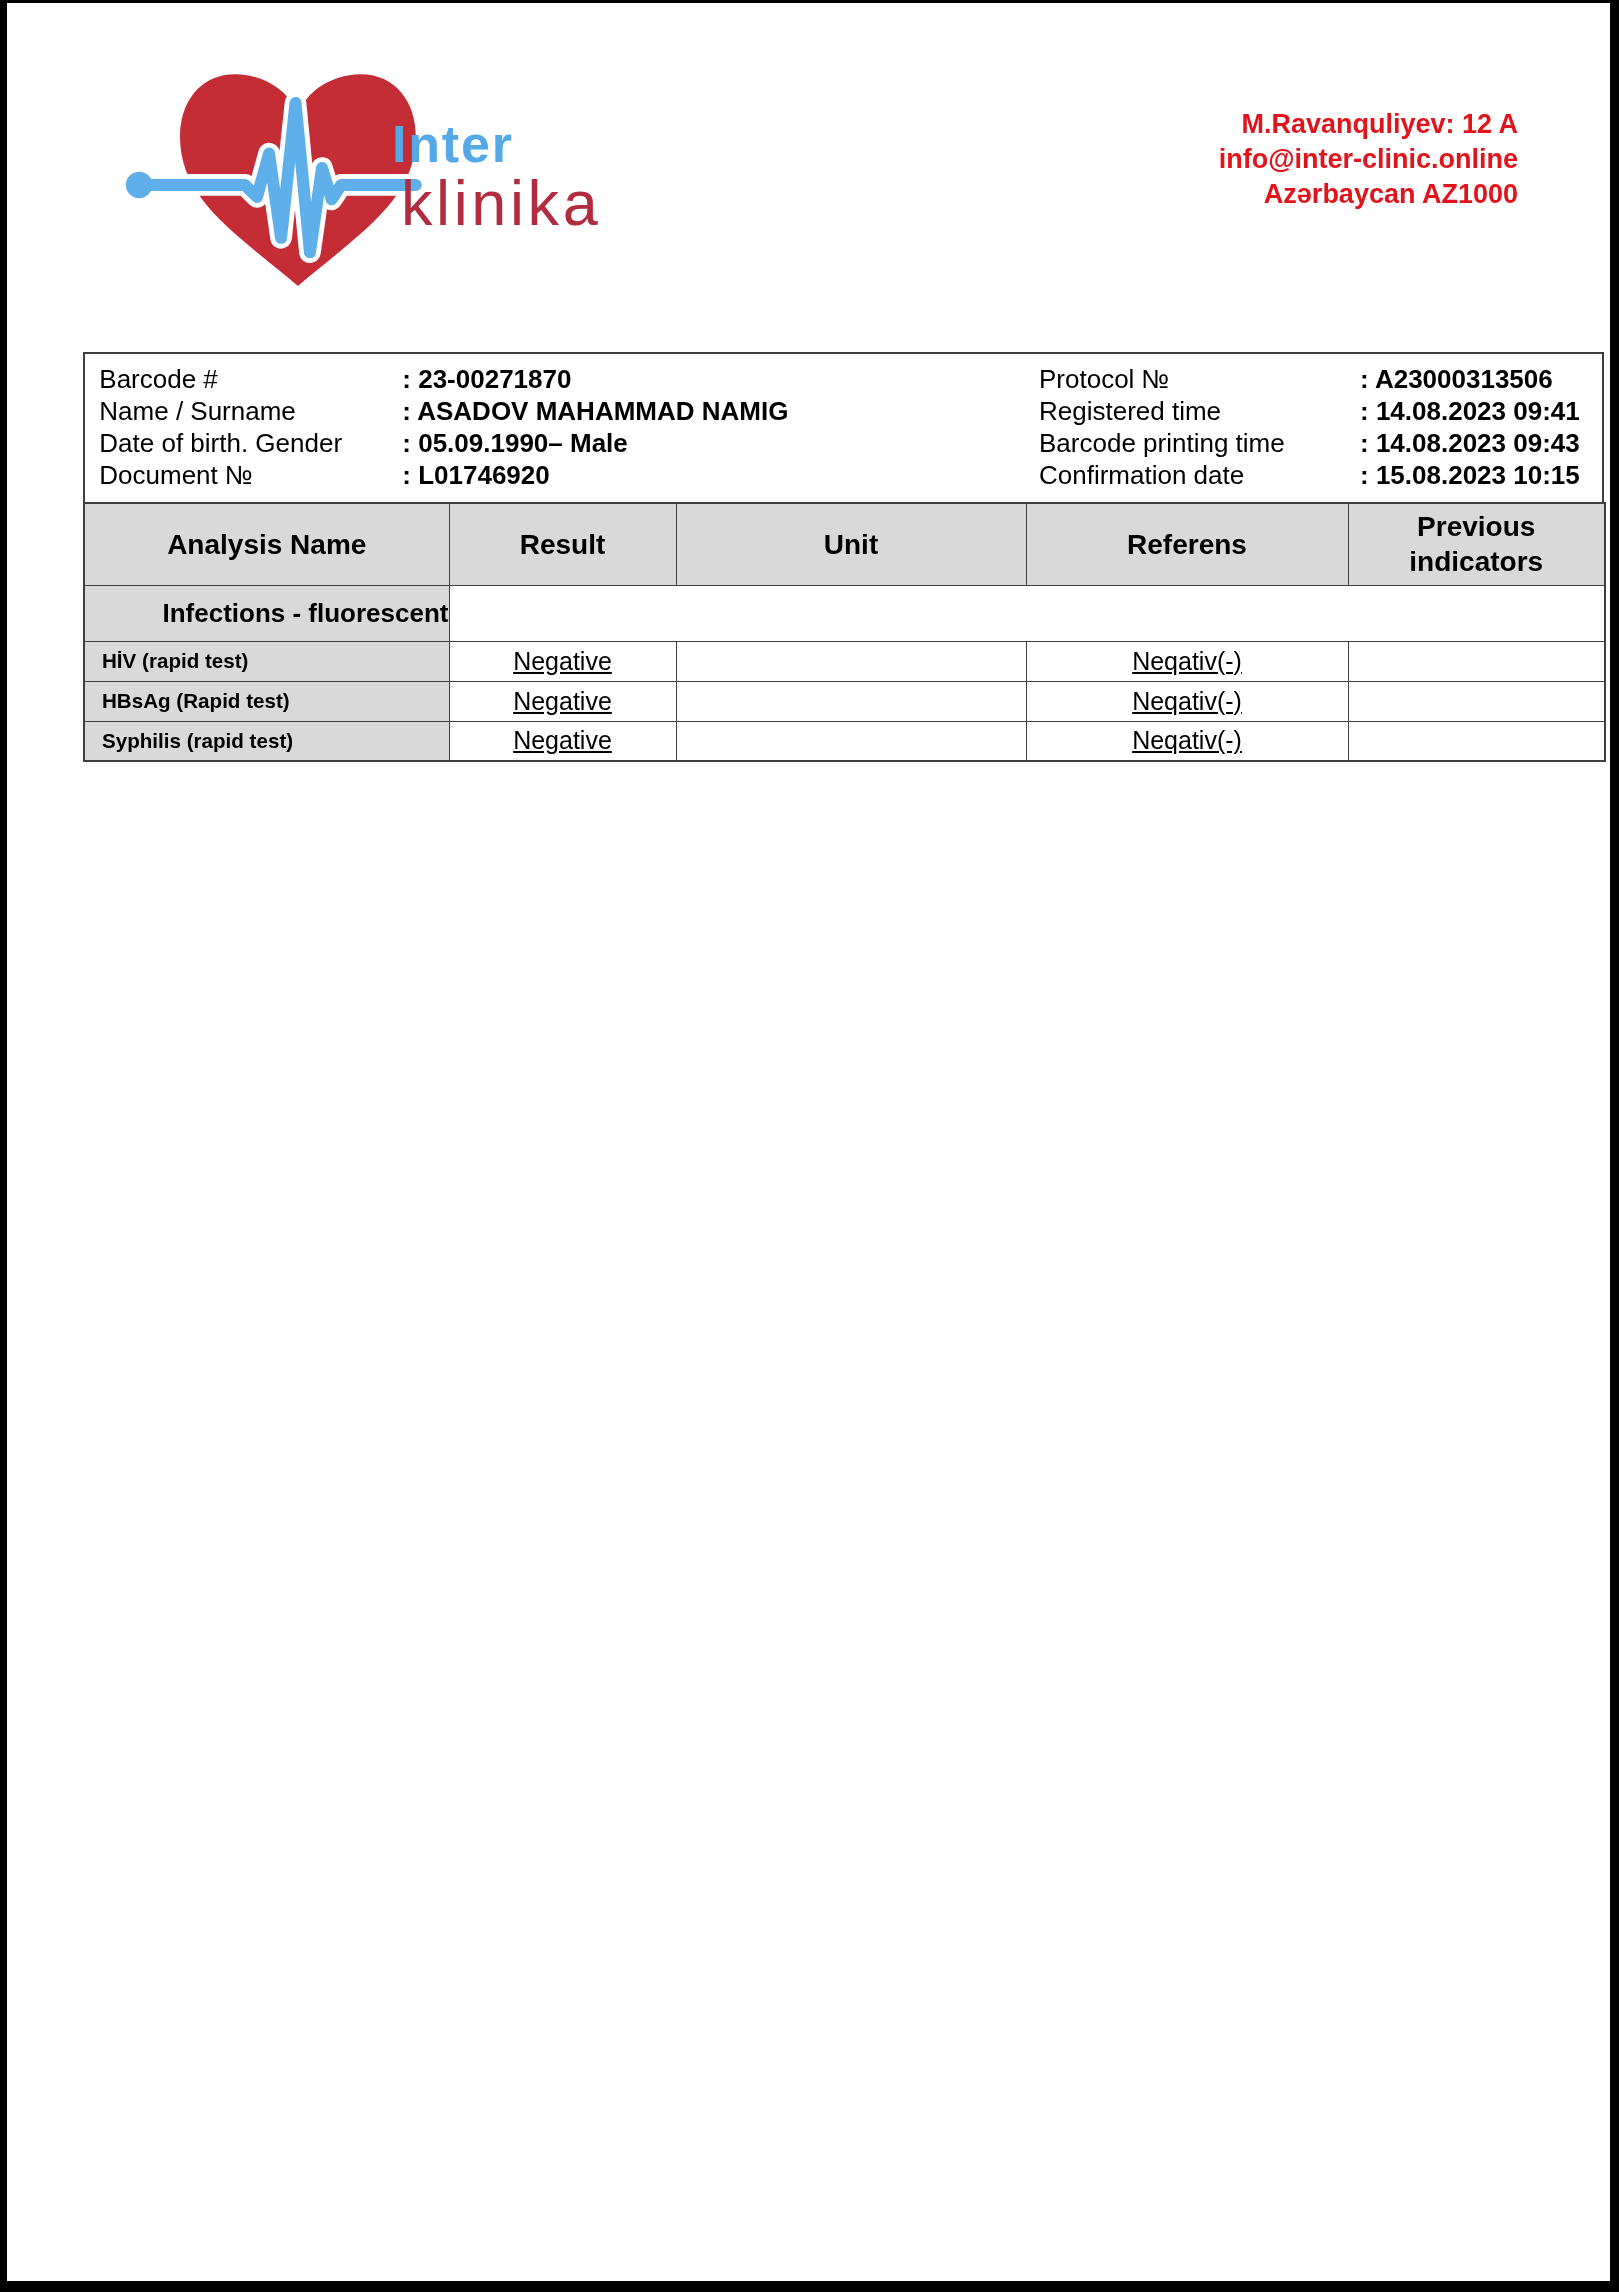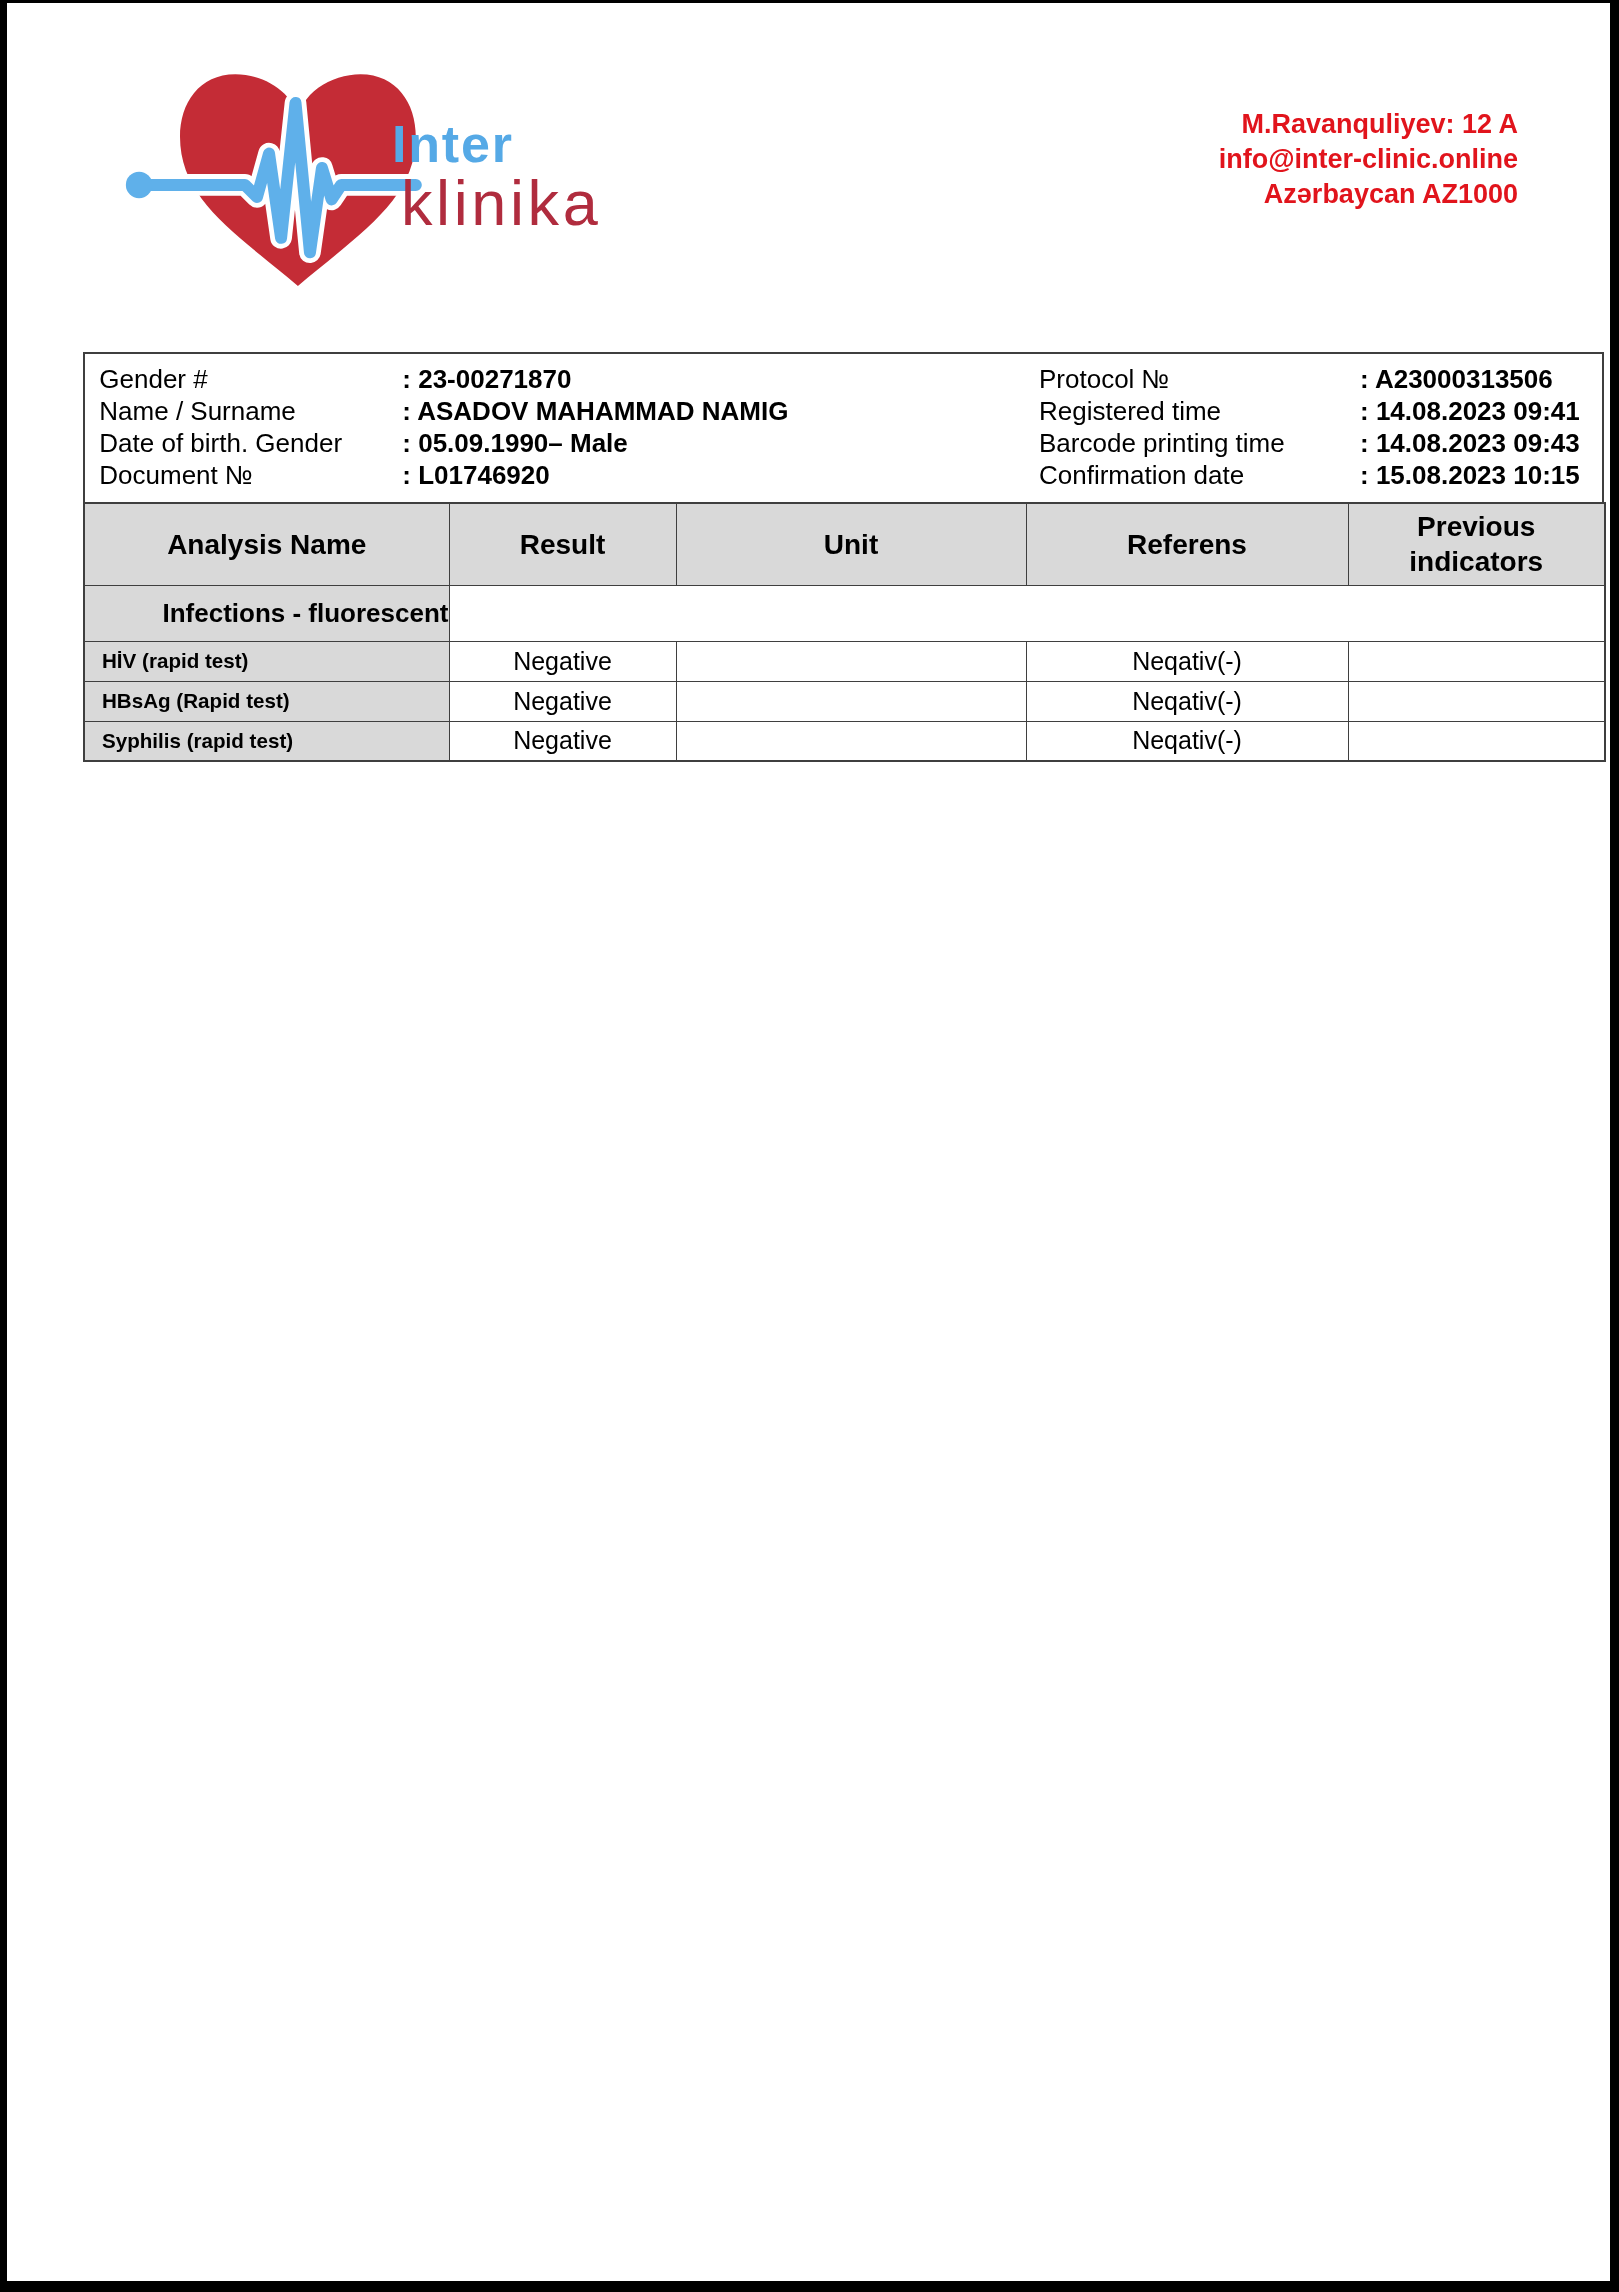--- a/index.html
+++ b/index.html
@@ -78,21 +78,21 @@
     height:56px;
   }
   td.section-spacer { background:#fff; }
   tr.data-row { height:40px; }
   td.analysis-name {
     background:var(--cell-gray);
     font-size:20.6px; font-weight:700;
     text-align:left; padding-left:17px;
   }
   td.result-cell, td.referens-cell {
-    font-size:25px; font-weight:400; text-align:center;
+    font-size:25px; font-weight:400; text-align:center;text-decoration:underline;
   }
   td.unit-cell, td.previous-cell { background:#fff; }
 </style>
 </head>
 <body>
 
 <div class="page">
 
   <div class="logo">
     <svg viewBox="-22 -2 142 96">
@@ -111,21 +111,21 @@
     <div>M.Ravanquliyev: 12 A</div>
     <div>info@inter-clinic.online</div>
     <div>Azərbaycan AZ1000</div>
   </div>
 
   <div class="report">
 
     <div class="info-box">
       <div class="info-left">
         <div class="info-line">
-          <span class="info-label">Gender #</span>
+          <span class="info-label">Barcode #</span>
           <span class="info-value">: 23-00271870</span>
         </div>
         <div class="info-line">
           <span class="info-label">Name / Surname</span>
           <span class="info-value">: ASADOV MAHAMMAD NAMIG</span>
         </div>
         <div class="info-line">
           <span class="info-label">Date of birth. Gender</span>
           <span class="info-value">: 05.09.1990– Male</span>
         </div>

